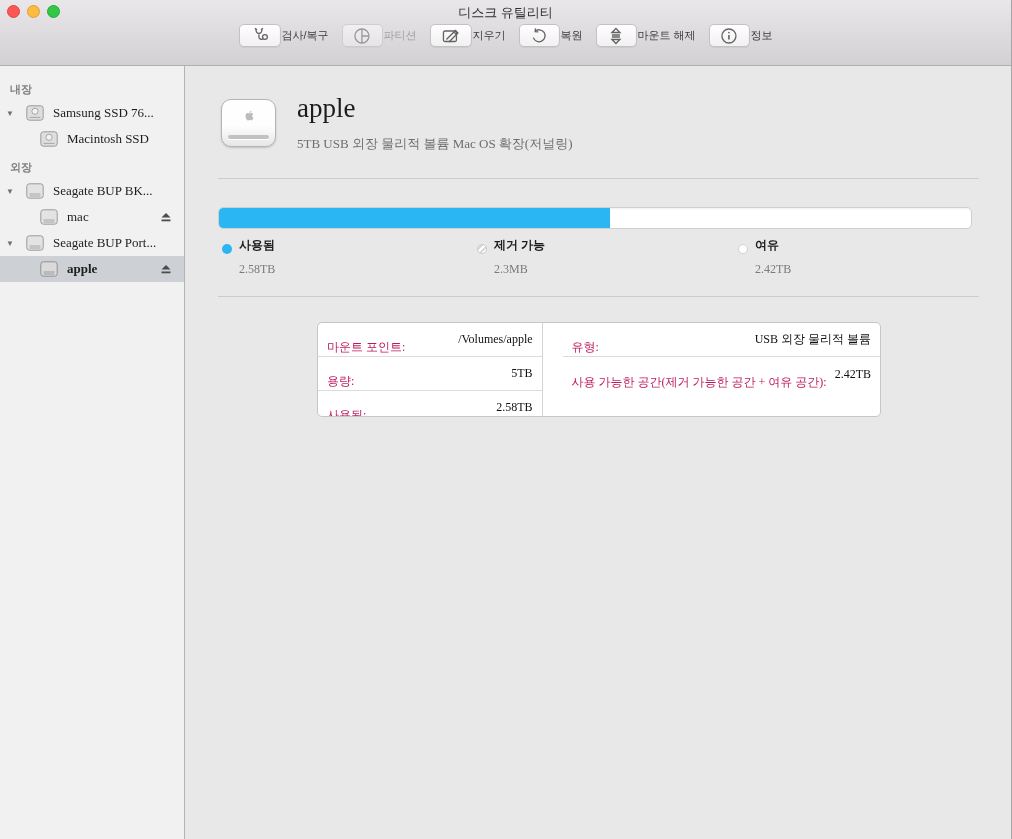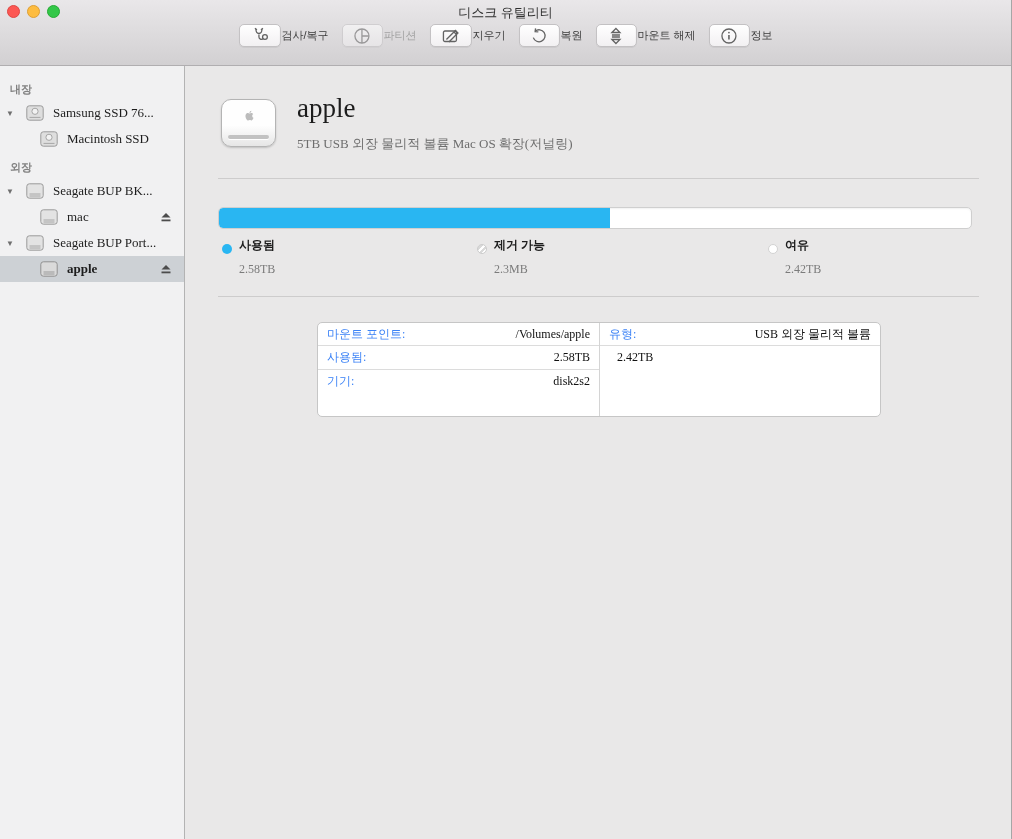--- a/index.html
+++ b/index.html
@@ -60,38 +60,38 @@
   .dev-sub { font-size:13px; color:#6e6e6e; margin-top:12px; }
   .hline { position:absolute; left:33px; width:761px; height:1px; background:#cdcccc; }
   .hr1 { top:112px; } .hr2 { top:230px; }
 
   .usage-bar { position:absolute; top:141px; left:33px; width:754px; height:22px;
                background:#ffffff; border:1px solid #cfcfcf; border-radius:5px; overflow:hidden;
                box-shadow:inset 0 1px 2px rgba(0,0,0,.06); }
   .usage-fill { height:100%; border-radius:4px 0 0 4px; }
 
   .legend-item { position:absolute; top:172px; }
-  .li-used { left:37px; } .li-purge { left:292px; } .li-free { left:583px; }
+  .li-used { left:37px; } .li-purge { left:292px; } .li-free { left:553px; }
   .lg-top { display:flex; align-items:flex-end; gap:7px; height:16px; }
   .dot { width:10px; height:10px; border-radius:50%; flex:0 0 auto; }
   .dot.purgeable { background:repeating-linear-gradient(135deg,#ffffff 0 2px,#d9d9d9 2px 4px);
                    border:1px solid #cccccc; }
   .dot.free { background:#ffffff; border:1px solid #d2d2d2; }
   .lg-label { font-size:12px; font-weight:700; color:#1d1d1d; }
   .lg-val { font-size:12px; color:#7b7b7b; margin-top:8px; margin-left:17px; }
 
   .details { position:absolute; top:256px; left:132px; width:564px; height:95px;
              background:#ffffff; border:1px solid #c6c6c6; border-radius:5px;
              display:grid; grid-template-columns:1fr 1fr; overflow:hidden; }
   .dcol { display:grid; grid-template-rows:repeat(4,1fr); }
-  .dcol.right { border-left:1px solid #d4d4d4; }
+  .dcol.right { border-left:1px solid #d4d4d4;padding-left:20px; }
   .drow { display:flex; justify-content:space-between; align-items:center;
           padding:0 9px; white-space:nowrap; }
   .drow:not(:last-child) { border-bottom:1px solid #dcdcdc; }
-  .dlabel { font-size:12px; color:#3b82f6; }
+  .dlabel { font-size:12px; color:#be185d;margin-top:16px; }
   .dvalue { font-size:12px; color:#111; margin-left:8px; }
 </style>
 </head>
 <body>
 
 <div class="window">
 
   <header class="titlebar">
     <div class="traffic">
       <span class="tl red"></span>
@@ -299,34 +299,39 @@
 
       <div class="hline hr2"></div>
 
       <div class="details">
         <div class="dcol left">
           <div class="drow">
             <span class="dlabel">마운트 포인트:</span>
             <span class="dvalue">/Volumes/apple</span>
           </div>
           <div class="drow">
+            <span class="dlabel">용량:</span>
+            <span class="dvalue">5TB</span>
+          </div>
+          <div class="drow">
             <span class="dlabel">사용됨:</span>
             <span class="dvalue">2.58TB</span>
           </div>
           <div class="drow">
             <span class="dlabel">기기:</span>
             <span class="dvalue">disk2s2</span>
           </div>
         </div>
         <div class="dcol right">
           <div class="drow">
             <span class="dlabel">유형:</span>
             <span class="dvalue">USB 외장 물리적 볼륨</span>
           </div>
           <div class="drow">
+            <span class="dlabel">사용 가능한 공간(제거 가능한 공간 + 여유 공간):</span>
             <span class="dvalue">2.42TB</span>
           </div>
         </div>
       </div>
 
     </main>
   </div>
 </div>
 
 </body></html>

